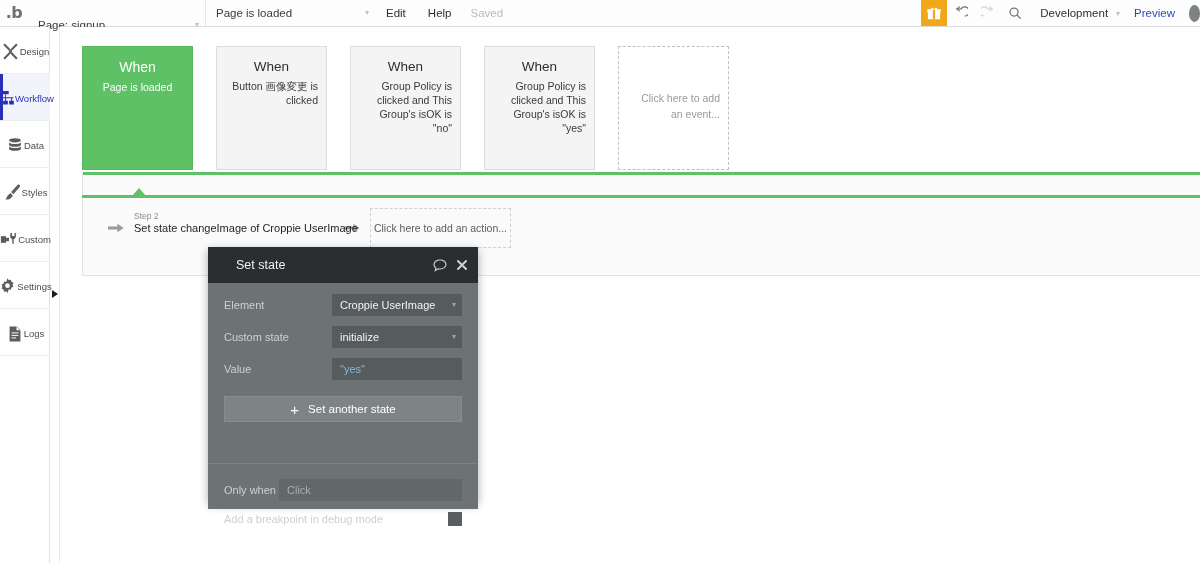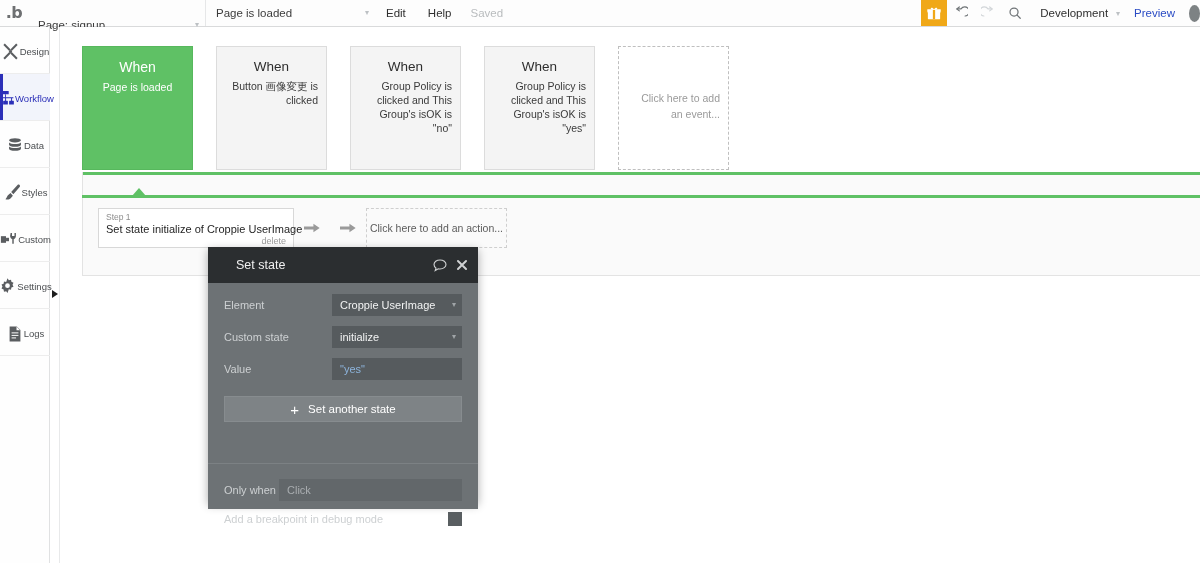--- a/index.html
+++ b/index.html
@@ -482,32 +482,31 @@
       <div class="evt placeholder">
         <div class="ph">Click here to add an event...</div>
       </div>
     </div>
 
     <div class="steps-panel">
       <div class="steps-top-green"></div>
 
       <div class="steps-inner">
 
-        <div class="step-box">
-          <div class="stepno">Step 1</div>
-          <div class="steptitle">Set state initialize of Croppie UserImage</div>
-          <div class="del">delete</div>
-        </div>
 
         <div class="step-arrow">
           <svg width="16" height="14" viewBox="0 0 18 14" fill="currentColor">
             <path d="M0 5.2h10.6V2.2L17.6 7l-7 4.8V8.8H0z"></path>
           </svg>
         </div>
 
+        <div class="step-box second">
+          <div class="stepno">Step 2</div>
+          <div class="steptitle">Set state changeImage of Croppie UserImage</div>
+        </div>
 
         <div class="step-arrow">
           <svg width="16" height="14" viewBox="0 0 18 14" fill="currentColor">
             <path d="M0 5.2h10.6V2.2L17.6 7l-7 4.8V8.8H0z"></path>
           </svg>
         </div>
 
         <div class="step-add">
           <span>Click here to add an action...</span>
         </div>

